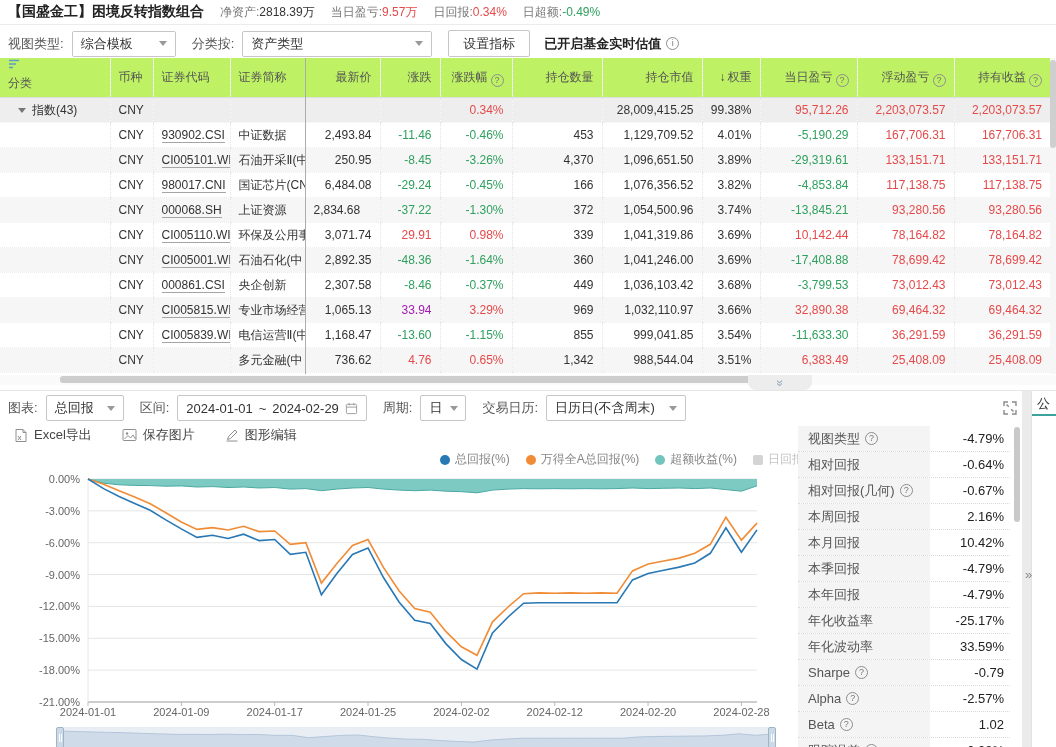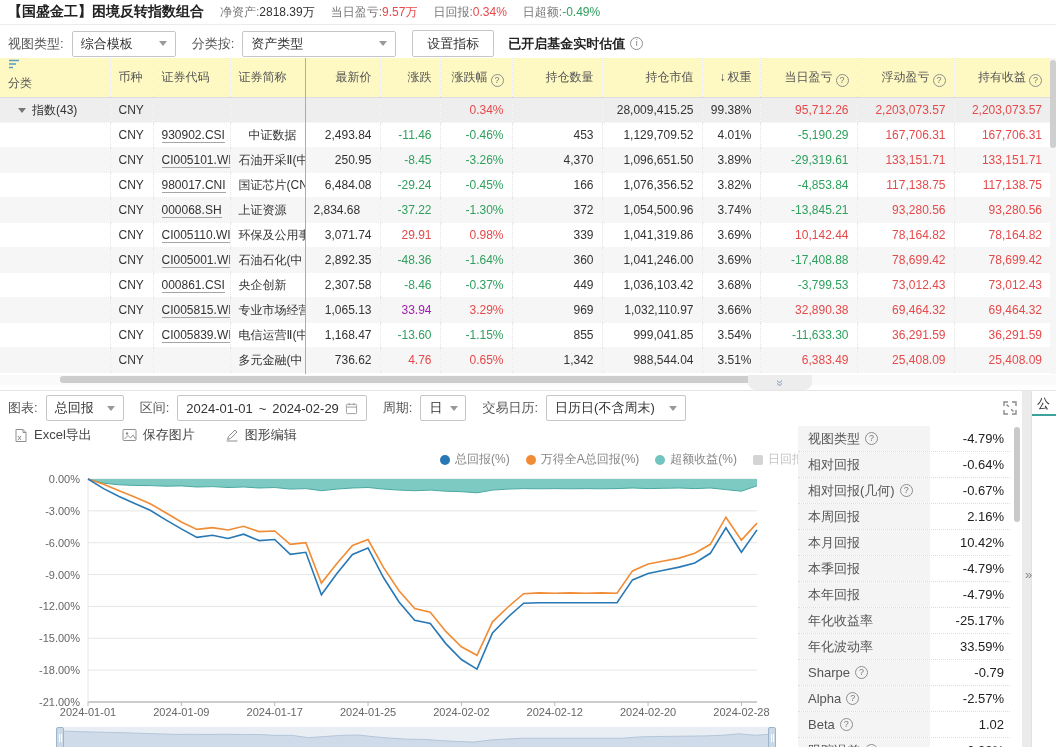--- a/index.html
+++ b/index.html
@@ -20,21 +20,21 @@
   .select-box{display:inline-flex;box-sizing:border-box;align-items:center;justify-content:space-between;height:26px;border:1px solid #c6c6c6;border-radius:2px;background:#fff;padding:0 8px;font-size:13px;color:#333;cursor:pointer;margin-right:16px;}
   .caret{width:0;height:0;border-left:4px solid transparent;border-right:4px solid transparent;border-top:5px solid #999;margin-left:8px;}
   .btn{box-sizing:border-box;height:27px;border:1px solid #c6c6c6;border-radius:2px;background:#fff;font-size:13px;color:#333;padding:0 14px;margin-right:14px;cursor:pointer;font-family:inherit;}
   .notice{display:flex;align-items:center;gap:5px;font-size:13px;color:#222;font-weight:bold;}
   .circle-icon{box-sizing:border-box;width:13px;height:13px;border:1px solid #8e8e8e;border-radius:50%;font-size:9px;line-height:11px;text-align:center;color:#777;display:inline-block;font-weight:normal;}
 
   
   .table-wrap{position:absolute;top:58px;left:0;width:1056px;height:317px;overflow:hidden;}
   table{border-collapse:collapse;table-layout:fixed;width:1050px;font-size:12px;}
   th,td{padding:0 8px;white-space:nowrap;overflow:hidden;box-sizing:border-box;}
-  th{height:27px;line-height:27px;font-weight:normal;color:#555;background:#fef9c3;border-bottom:1px solid #dedede;}
+  th{height:27px;line-height:27px;font-weight:normal;color:#555;background:#bef264;border-bottom:1px solid #dedede;}
   td{height:24px;line-height:24px;color:#333;border-bottom:1px dotted #ededed;}
   th + th, td + td{border-left:1px dotted #e5e5e5;}
   tr.row-total td{background:#b5e6f0;}
   tr.row-group td{background:#eeeeee;}
   tr.odd td{background:#f6f6f6;}
   .cat-cell{padding-left:18px;}
   .grp-caret{display:inline-block;width:0;height:0;border-left:4px solid transparent;border-right:4px solid transparent;border-top:5px solid #777;margin-right:6px;vertical-align:middle;}
   .code-link{border-bottom:1px solid #a5a5a5;cursor:pointer;}
   th .circle-icon{margin-left:3px;vertical-align:-2px;}
   .hdr-icon{margin-right:5px;vertical-align:-1px;}
@@ -108,21 +108,21 @@
   </div>
   <div class="title-divider"></div>
 
   <div class="controls-row">
     <span class="ctl-label">视图类型:</span>
     <div class="select-box" style="width:104px">
         <span>综合模板</span>
         <i class="caret"></i>
       </div>
     <span class="ctl-label">分类按:</span>
-    <div class="select-box" style="width:154px">
+    <div class="select-box" style="width:190px">
         <span>资产类型</span>
         <i class="caret"></i>
       </div>
     <button class="btn">设置指标</button>
     <span class="notice">
         <span>已开启基金实时估值</span>
         <span class="circle-icon">i</span>
       </span>
   </div>
 
@@ -175,21 +175,21 @@
             <td style="text-align: right;">28,009,415.25</td>
             <td style="text-align: right;">99.38%</td>
             <td style="text-align: right; color: rgb(229, 73, 74);">95,712.26</td>
             <td style="text-align: right; color: rgb(229, 73, 74);">2,203,073.57</td>
             <td style="text-align: right; color: rgb(229, 73, 74);">2,203,073.57</td>
           </tr>
           <tr>
             <td class="cat-cell" style="text-align: left;"></td>
             <td style="text-align: left;">CNY</td>
             <td style="text-align: left;"><span class="code-link">930902.CSI</span></td>
-            <td style="text-align: right;">中证数据</td>
+            <td style="text-align: left;">中证数据</td>
             <td style="text-align: right;">2,493.84</td>
             <td style="text-align: right; color: rgb(47, 160, 94);">-11.46</td>
             <td style="text-align: right; color: rgb(47, 160, 94);">-0.46%</td>
             <td style="text-align: right;">453</td>
             <td style="text-align: right;">1,129,709.52</td>
             <td style="text-align: right;">4.01%</td>
             <td style="text-align: right; color: rgb(47, 160, 94);">-5,190.29</td>
             <td style="text-align: right; color: rgb(229, 73, 74);">167,706.31</td>
             <td style="text-align: right; color: rgb(229, 73, 74);">167,706.31</td>
           </tr>

